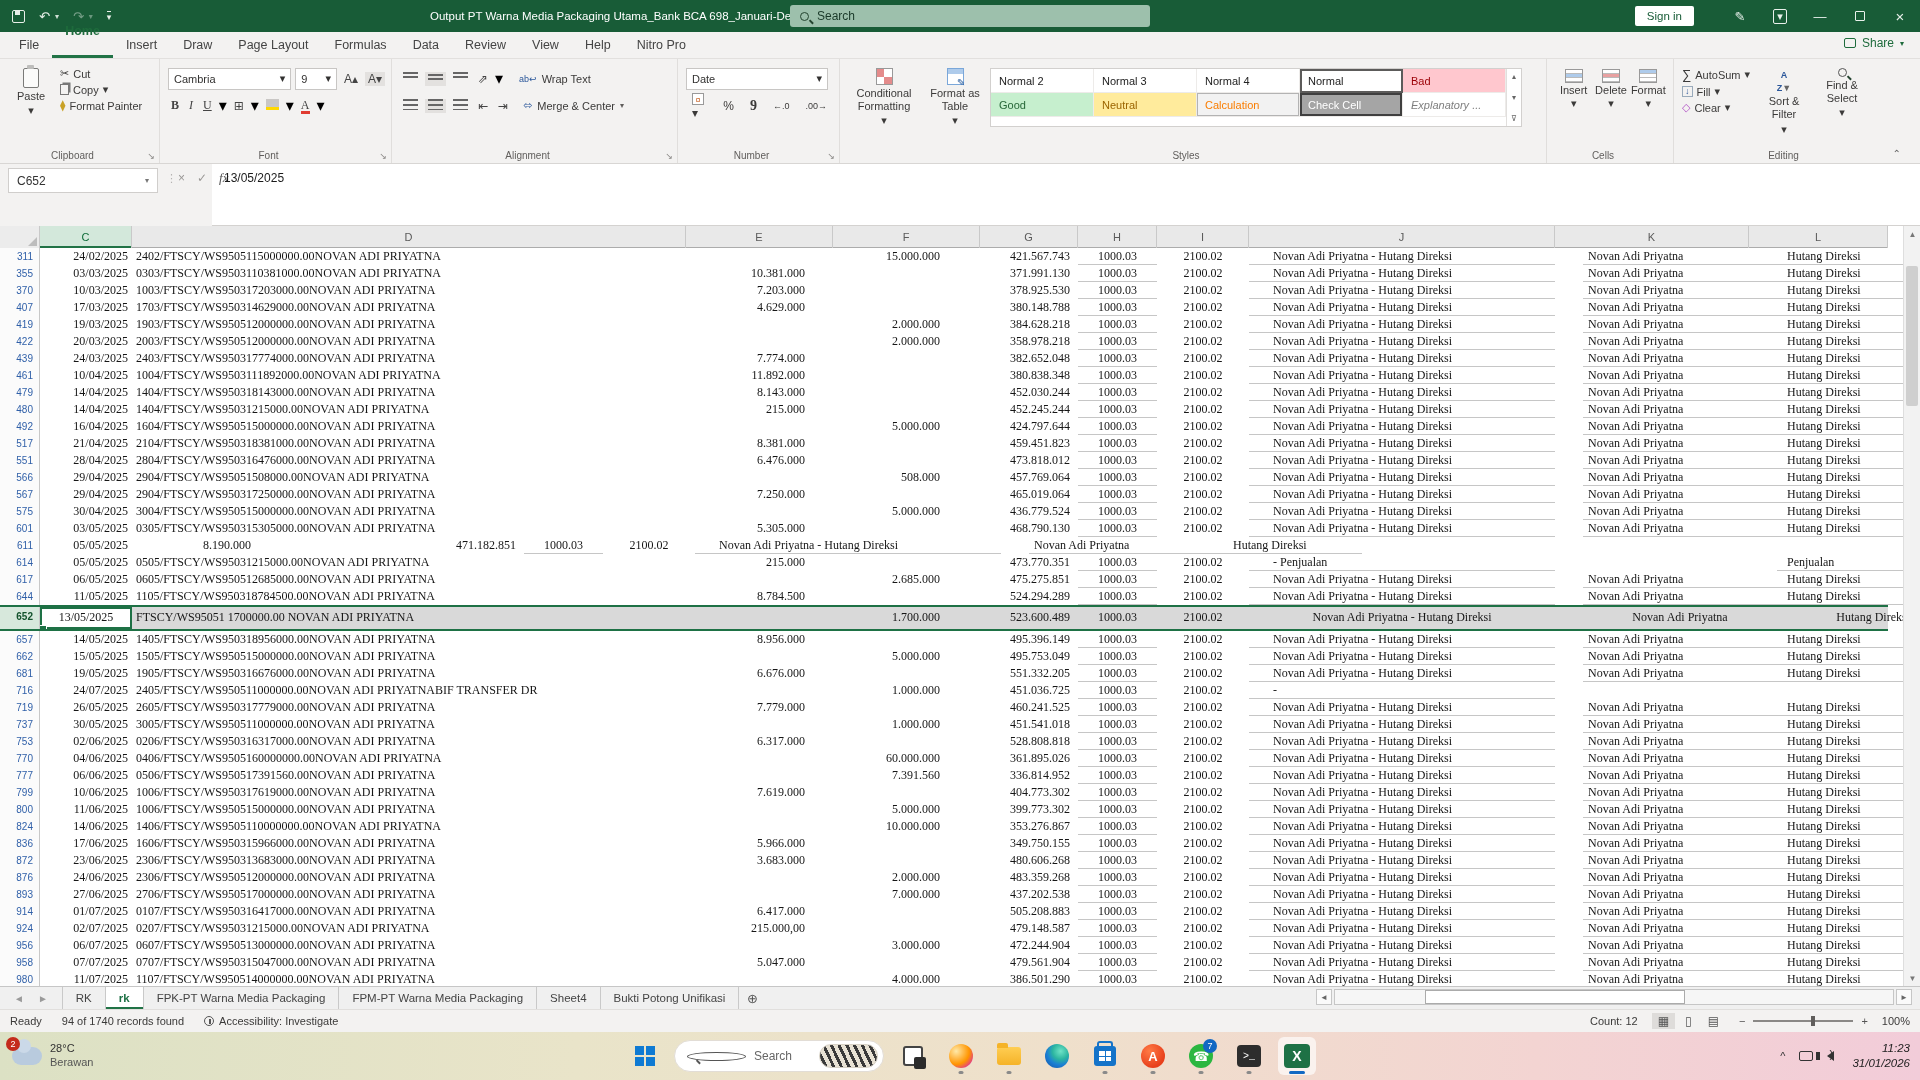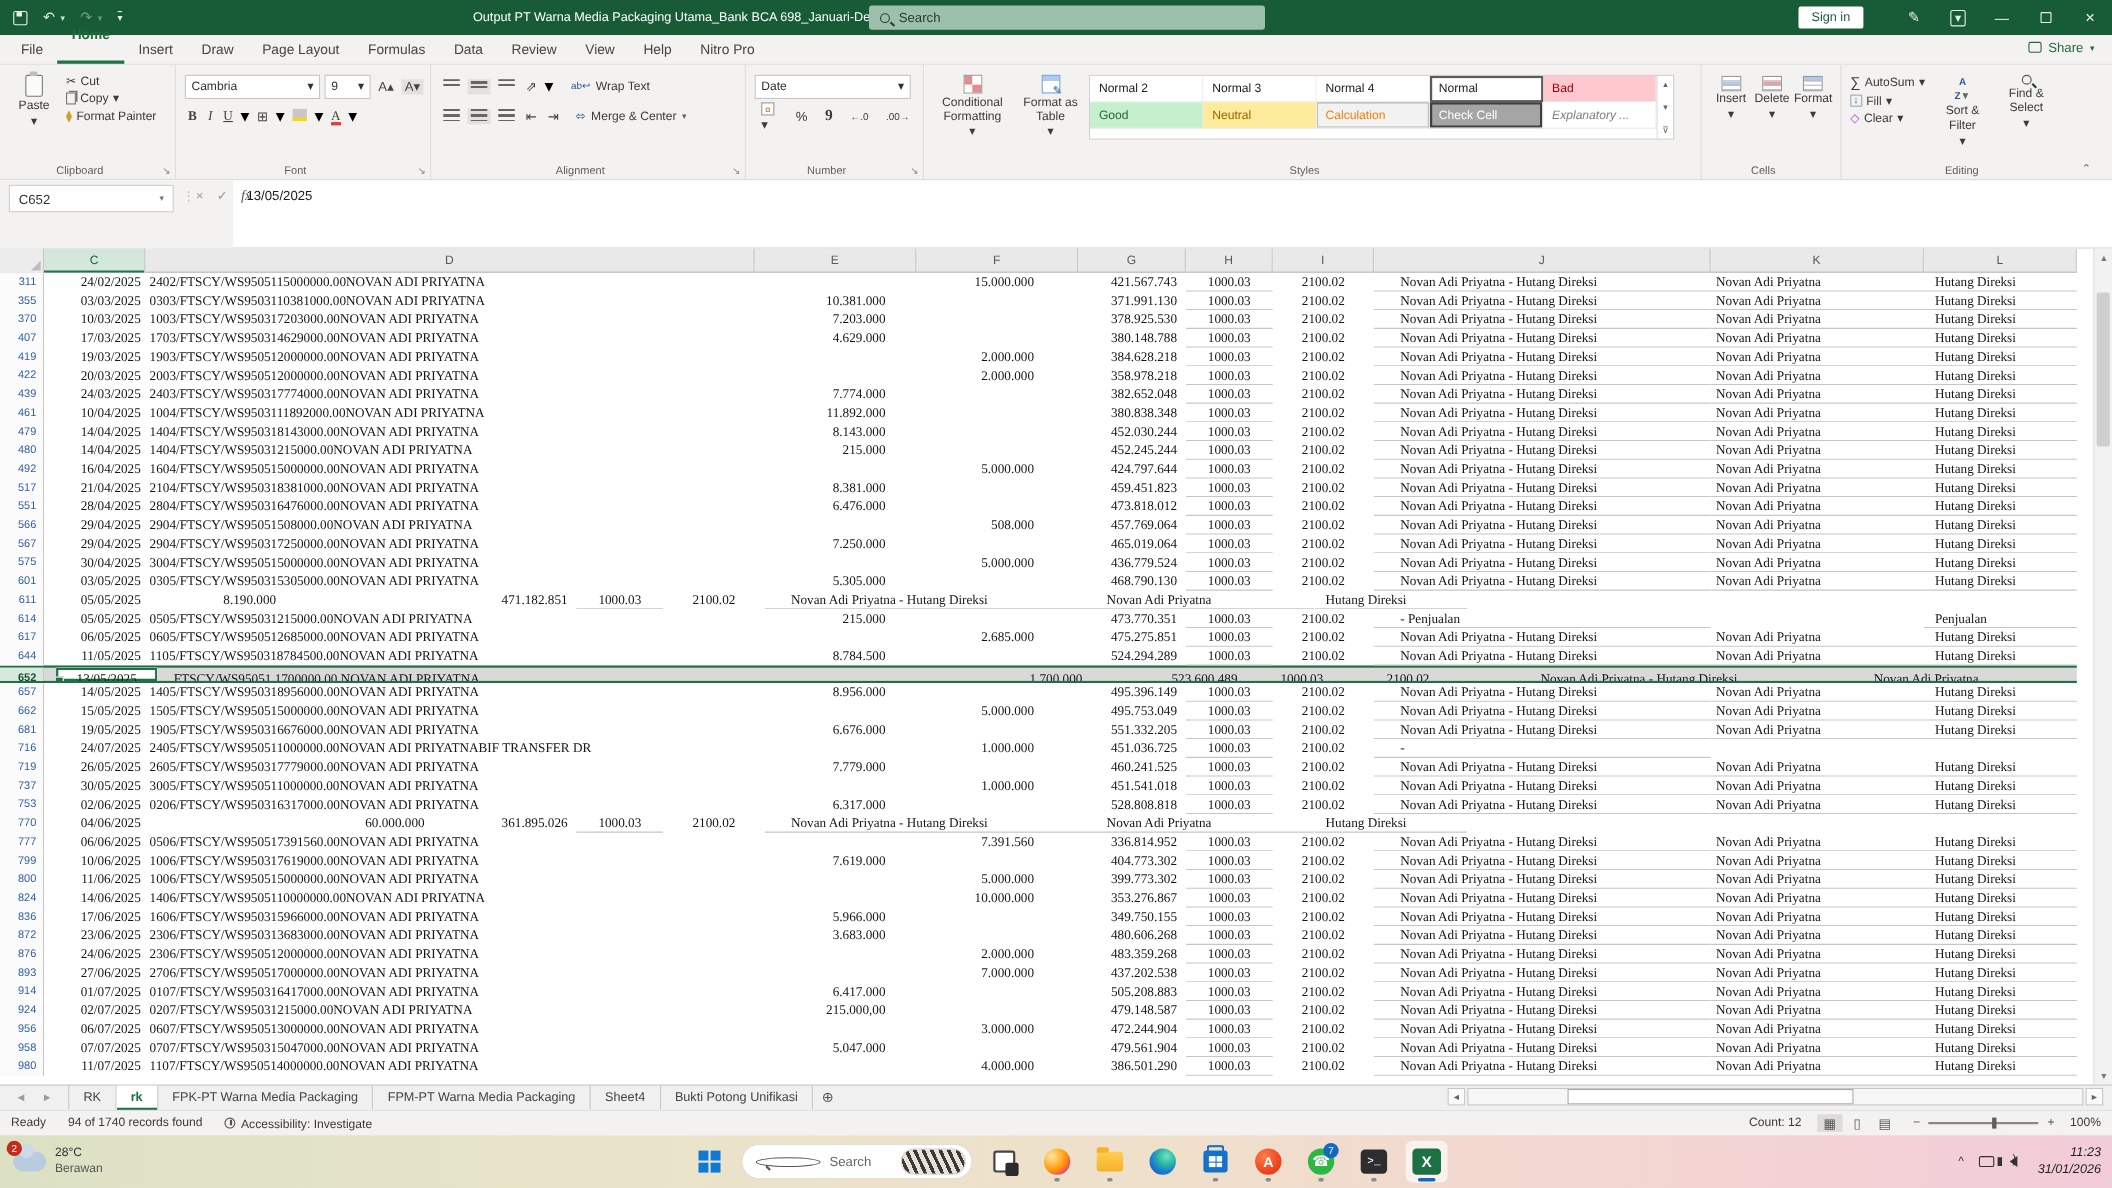--- a/index.html
+++ b/index.html
@@ -103,24 +103,24 @@
   .cell{flex:none;font-family:"Liberation Serif","DejaVu Serif",serif;font-size:12px;color:#161616;white-space:nowrap;overflow:hidden;line-height:17px;cursor:cell;}
   .gut{flex:none;width:40px;font-family:"Liberation Sans",sans-serif;font-size:10px;color:#2F5FA8;text-align:right;padding-right:6px;background:#FBFBFB;border-right:1px solid #C8C8C8;line-height:17px;cursor:pointer;}
   .cC{width:92px;text-align:right;padding-right:4px;}
   .cD{width:554px;padding-left:4px;}
   .cE{width:147px;text-align:right;padding-right:28px;}
   .cF{width:147px;text-align:right;padding-right:40px;}
   .cG{width:98px;text-align:right;padding-right:8px;}
   .cH{width:79px;text-align:center;}
   .cI{width:92px;text-align:center;}
   .cJ{width:306px;padding-left:24px;}
-  .cK{width:194px;padding-left:5px;}
+  .cK{width:194px;padding-left:5px;margin-left:28px;}
   .cL{width:139px;padding-left:10px;}
   .ul{box-shadow:inset 0 -1px 0 #C6C6C6;}
-  .row.selrow{height:16px;background:#D9D9D9;border-top:2px solid #1E7145;border-bottom:2px solid #1E7145;gap:11px;}
+  .row.selrow{height:26px;background:#D9D9D9;border-top:2px solid #1E7145;border-bottom:2px solid #1E7145;}
   .row.selrow .cell{line-height:20px;}
   .row.selrow .gut{line-height:20px;color:#14532D;font-weight:700;background:#D7E8DC;}
   .row.selrow .cC{background:#fff;box-shadow:inset 0 0 0 2px #1E7145;position:relative;text-align:center;padding-right:0;}
   .row.selrow .cC:after{content:"";position:absolute;left:-2px;bottom:-5px;width:7px;height:7px;background:#1E7145;border:1px solid #fff;}
   .row.selrow .cJ{text-align:center;padding-left:0;}
   .row.selrow .cK{text-align:center;padding-left:0;}
   .row.selrow .cL{text-align:right;padding-right:6px;}
   .vscroll{position:absolute;right:0;top:226px;width:17px;height:760px;background:#F2F2F2;border-left:1px solid #DEDEDE;font-size:8px;color:#777;text-align:center;}
   .vthumb{position:absolute;left:2px;top:40px;width:12px;height:140px;background:#CFCFCF;border-radius:2px;}
   .varr{position:absolute;left:0;width:17px;height:16px;display:flex;align-items:center;justify-content:center;cursor:pointer;}
@@ -858,20 +858,21 @@
         <div class="cell cG">528.808.818</div>
         <div class="cell cH ul">1000.03</div>
         <div class="cell cI">2100.02</div>
         <div class="cell cJ ul">Novan Adi Priyatna - Hutang Direksi</div>
         <div class="cell cK ul">Novan Adi Priyatna</div>
         <div class="cell cL ul">Hutang Direksi</div>
       </div>
       <div class="row">
         <div class="gut">770</div>
         <div class="cell cC">04/06/2025</div>
+        <div class="cell cD">0406/FTSCY/WS9505160000000.00NOVAN ADI PRIYATNA</div>
         <div class="cell cE"></div>
         <div class="cell cF">60.000.000</div>
         <div class="cell cG">361.895.026</div>
         <div class="cell cH ul">1000.03</div>
         <div class="cell cI">2100.02</div>
         <div class="cell cJ ul">Novan Adi Priyatna - Hutang Direksi</div>
         <div class="cell cK ul">Novan Adi Priyatna</div>
         <div class="cell cL ul">Hutang Direksi</div>
       </div>
       <div class="row">

